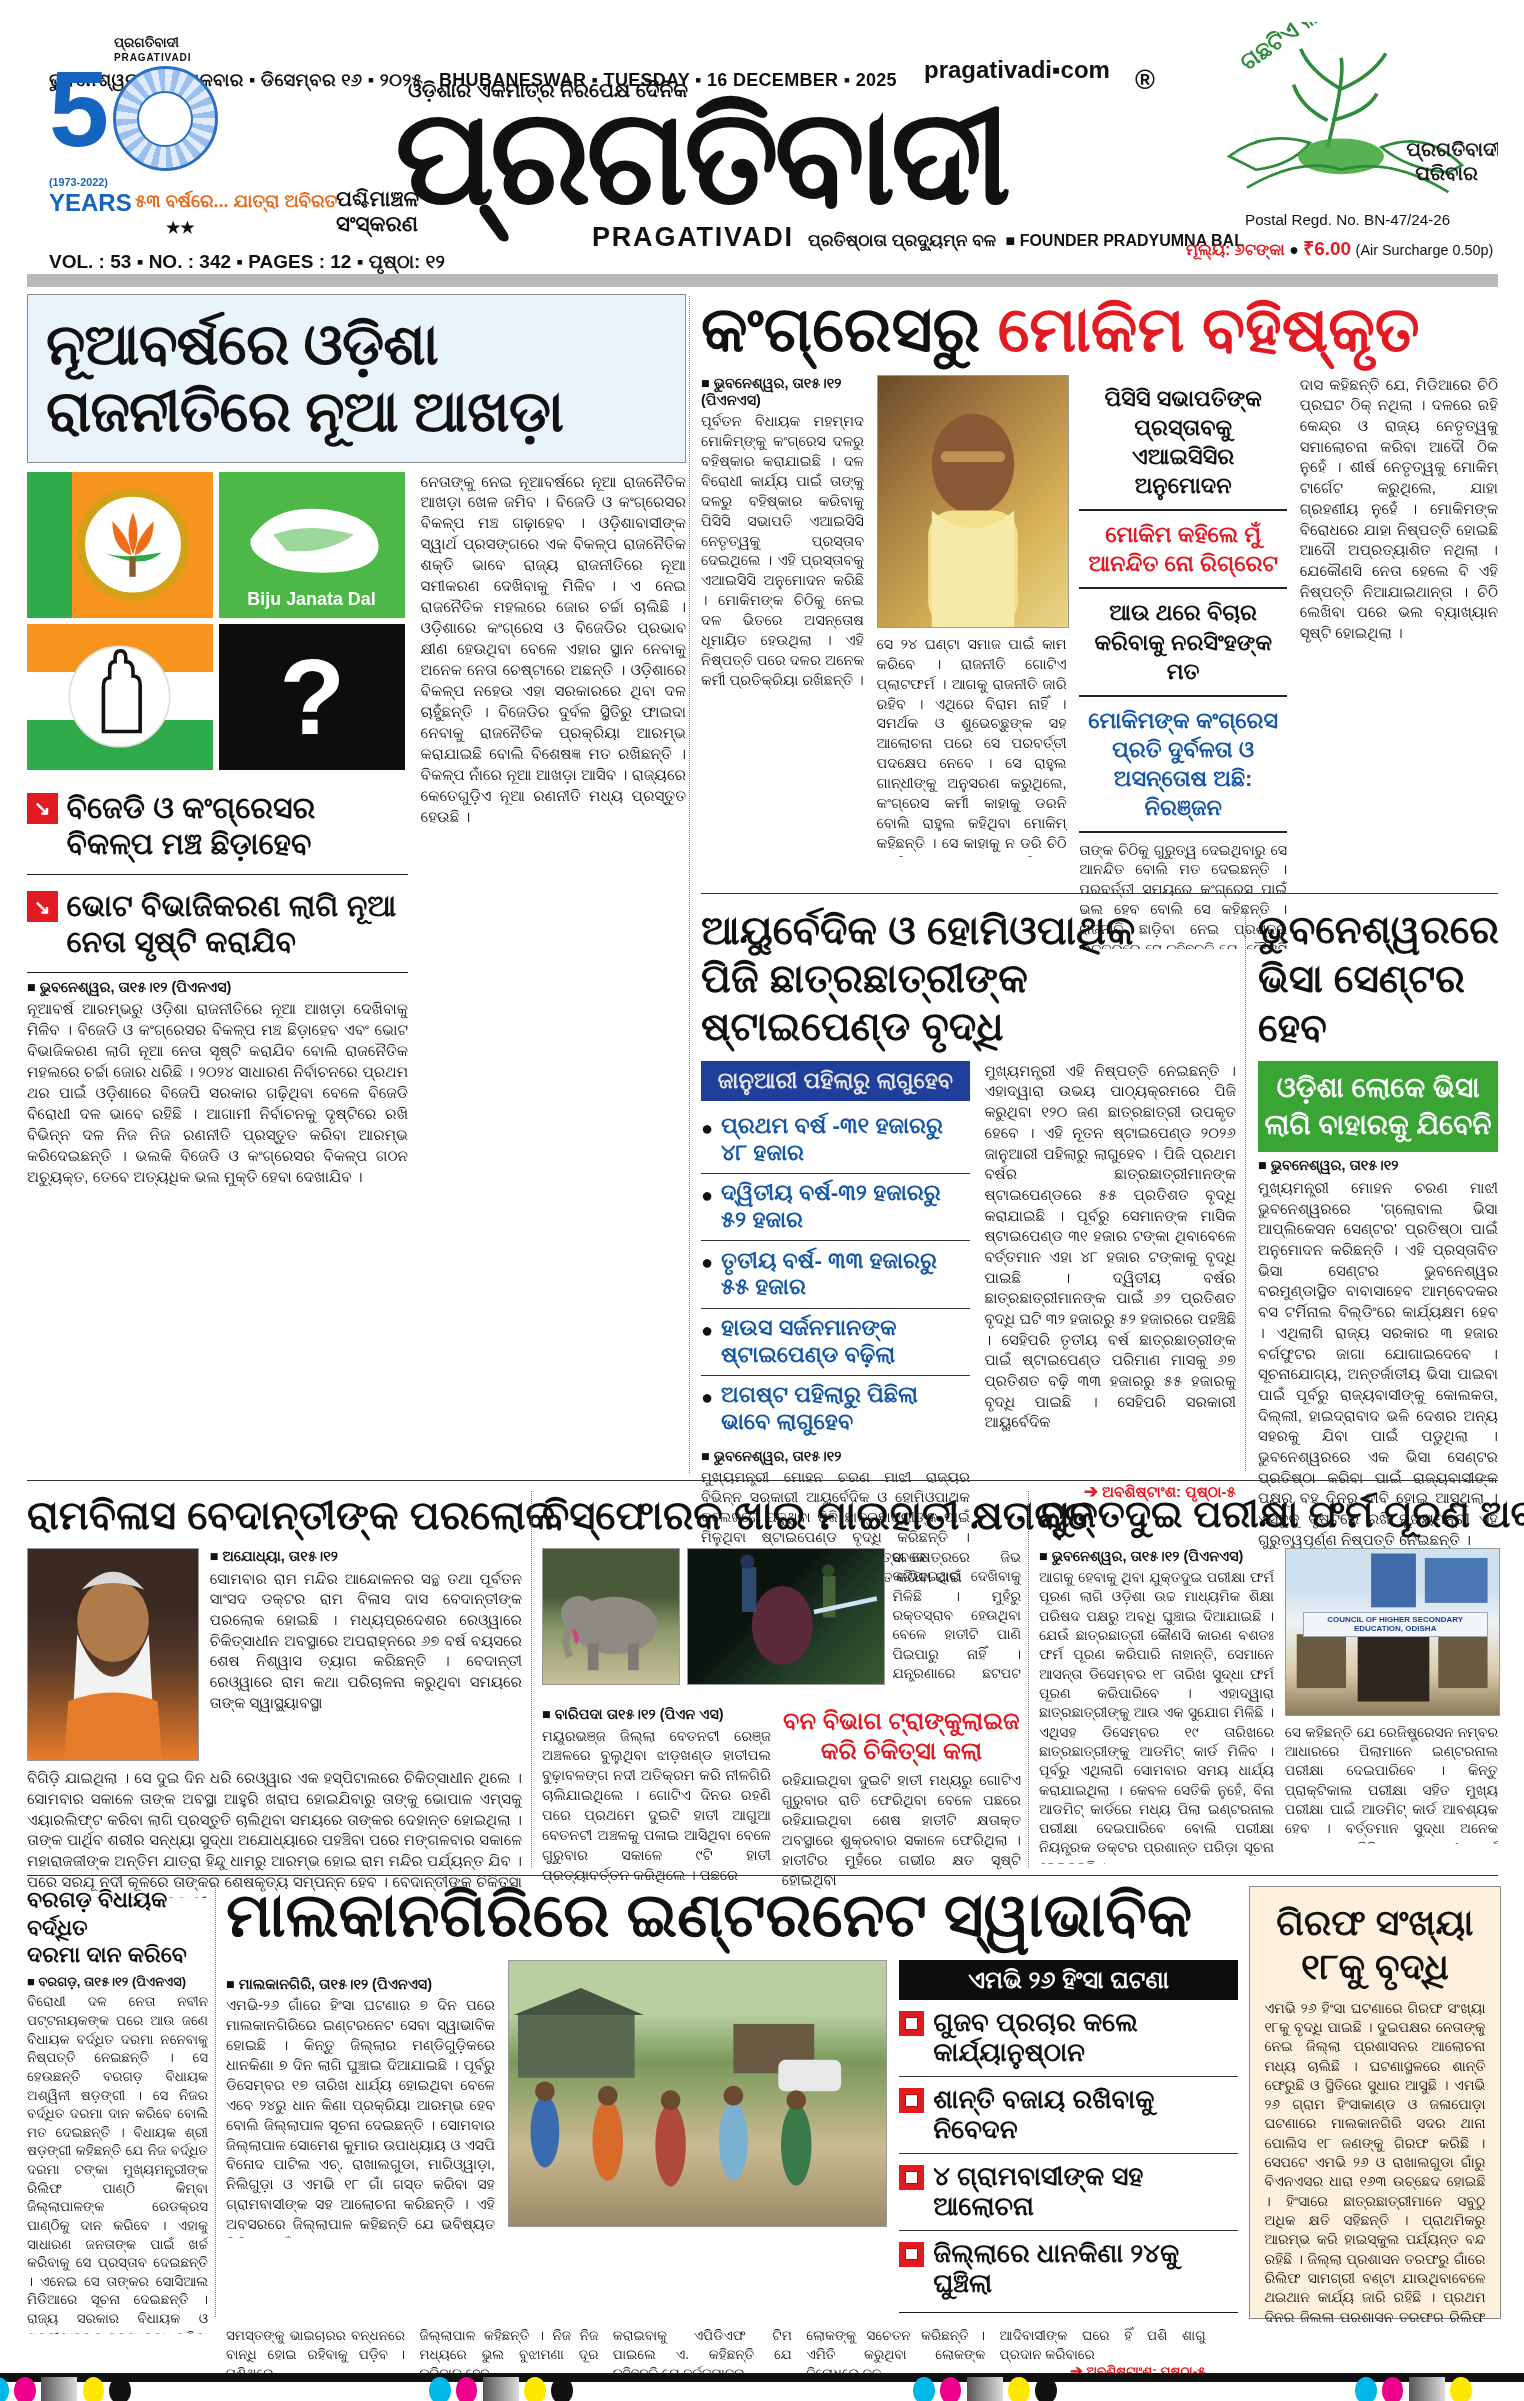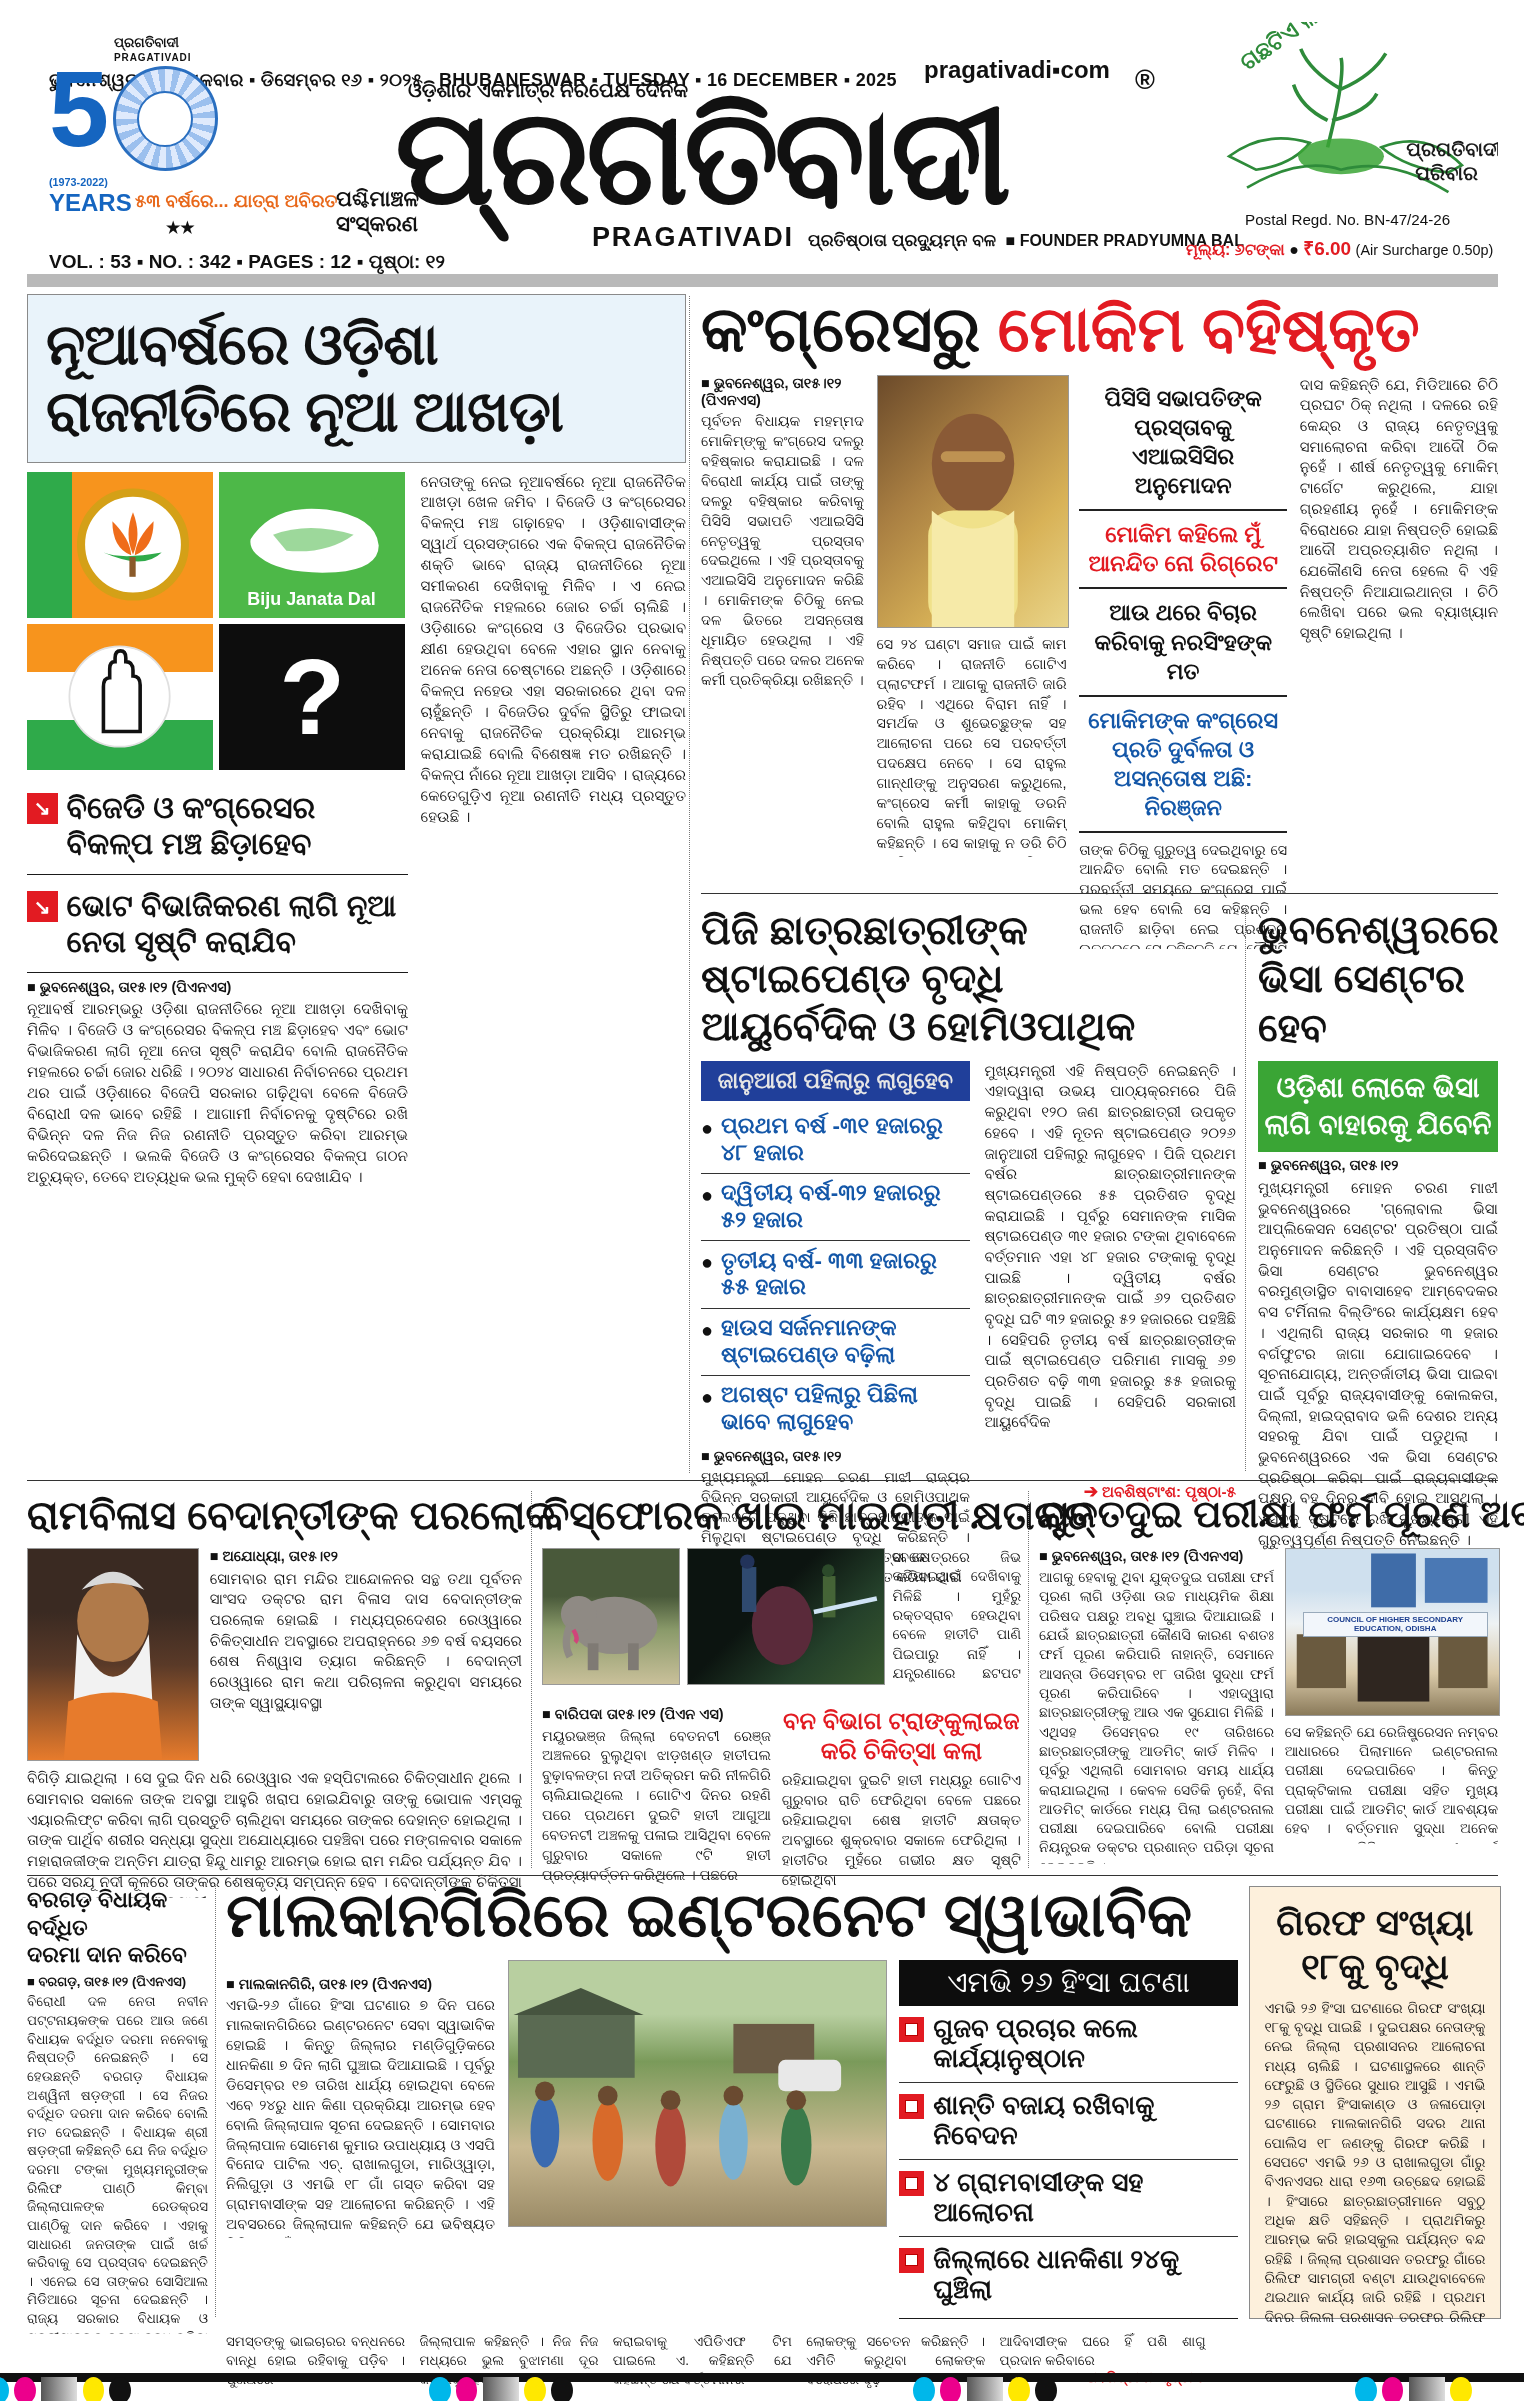--- a/index.html
+++ b/index.html
@@ -57,21 +57,21 @@
   
   .banner-blue{background:#203f9a;color:#e5e5e5;font-size:22.4px;font-weight:900;text-align:center;padding:7.2px 3.6px;}
   .sti-bullet{display:flex;gap:8px;font-size:22.4px;font-weight:900;color:#1457a8;
               align-items:flex-start;padding:6.3px 0;line-height:1.2;}
   .sti-bullet .dot{color:#111;font-size:20px;margin-top:2.7px;}
   .thin-rule{border:none;border-top:1.8px solid #333;margin:0;}
   .banner-green{background:#3aa535;color:#fff;font-size:28px;font-weight:900;text-align:center;
                 padding:9px 5.4px;line-height:1.3;}
   .cont{color:#e21b22;font-weight:900;font-size:15.2px;}
   
-  .banner-black{background:#0d0d0d;color:#fff;font-size:29px;font-weight:400;text-align:center;padding:6.3px 3.6px;}
+  .banner-black{background:#0d0d0d;color:#fff;font-size:24px;font-weight:700;text-align:center;padding:6.3px 3.6px;}
   .mk-bullet{display:flex;gap:9px;align-items:flex-start;font-size:26px;font-weight:900;line-height:1.15;padding:8px 0;}
   .sq-badge{flex:0 0 auto;width:25px;height:25px;background:#e21b22;display:flex;align-items:center;justify-content:center;margin-top:2.7px;}
   .sq-badge i{display:block;width:10.8px;height:10.8px;background:#fff;border:1.8px solid #b00;}
   
   .arrest{background:#fdf0dc;border:0.9px solid #8a8a8a;padding:14.4px 14.4px;}
   .arrest h2{font-size:36px;font-weight:900;text-align:center;margin:0 0 10.8px 0;line-height:1.2;}
   
   .vdot{border-left:1.8px dotted #777;}
   .hsolid{border-top:1.8px solid #333;}
   
@@ -239,22 +239,22 @@
       </div>
       <div style="flex:1;">
         <div class="odia-body" style="font-size:15px;height:484px;">ଦାସ କହିଛନ୍ତି ଯେ, ମିଡିଆରେ ଚିଠି ପ୍ରଘଟ ଠିକ୍ ନଥିଲା । ଦଳରେ ରହି କେନ୍ଦ୍ର ଓ ରାଜ୍ୟ ନେତୃତ୍ୱକୁ ସମାଲୋଚନା କରିବା ଆଦୌ ଠିକ ନୁହେଁ । ଶୀର୍ଷ ନେତୃତ୍ୱକୁ ମୋକିମ୍ ଟାର୍ଗେଟ କରୁଥିଲେ, ଯାହା ଗ୍ରହଣୀୟ ନୁହେଁ । ମୋକିମଙ୍କ ବିରୋଧରେ ଯାହା ନିଷ୍ପତ୍ତି ହୋଇଛି ଆଦୌ ଅପ୍ରତ୍ୟାଶିତ ନଥିଲା । ଯେକୌଣସି ନେତା ହେଲେ ବି ଏହି ନିଷ୍ପତ୍ତି ନିଆଯାଇଥାନ୍ତା । ଚିଠି ଲେଖିବା ପରେ ଭଲ ବ୍ୟାଖ୍ୟାନ ସୃଷ୍ଟି ହୋଇଥିଲା ।</div>
       </div>
     </div>
   </div>
 
   <div class="abs hsolid" style="left:701px;top:893px;width:797px;"></div>
 
   <div class="abs" style="left:701px;top:906px;width:535px;height:567px;">
+    <div class="hl-lg">ଆୟୁର୍ବେଦିକ ଓ ହୋମିଓପାଥିକ</div>
     <div class="hl-lg">ପିଜି ଛାତ୍ରଛାତ୍ରୀଙ୍କ ଷ୍ଟାଇପେଣ୍ଡ ବୃଦ୍ଧି</div>
-    <div class="hl-lg">ଆୟୁର୍ବେଦିକ ଓ ହୋମିଓପାଥିକ</div>
     <div style="display:flex;gap:14.4px;margin-top:10.8px;height:449px;">
       <div style="width:269px;flex:0 0 auto;">
         <div class="banner-blue">ଜାନୁଆରୀ ପହିଲାରୁ ଲାଗୁହେବ</div>
         <div style="margin-top:5.4px;">
           <div class="sti-bullet">
               <span class="dot">●</span>
               <span>ପ୍ରଥମ ବର୍ଷ -୩୧ ହଜାରରୁ ୪୮ ହଜାର</span>
             </div>
           <hr class="thin-rule">
           <div class="sti-bullet">

